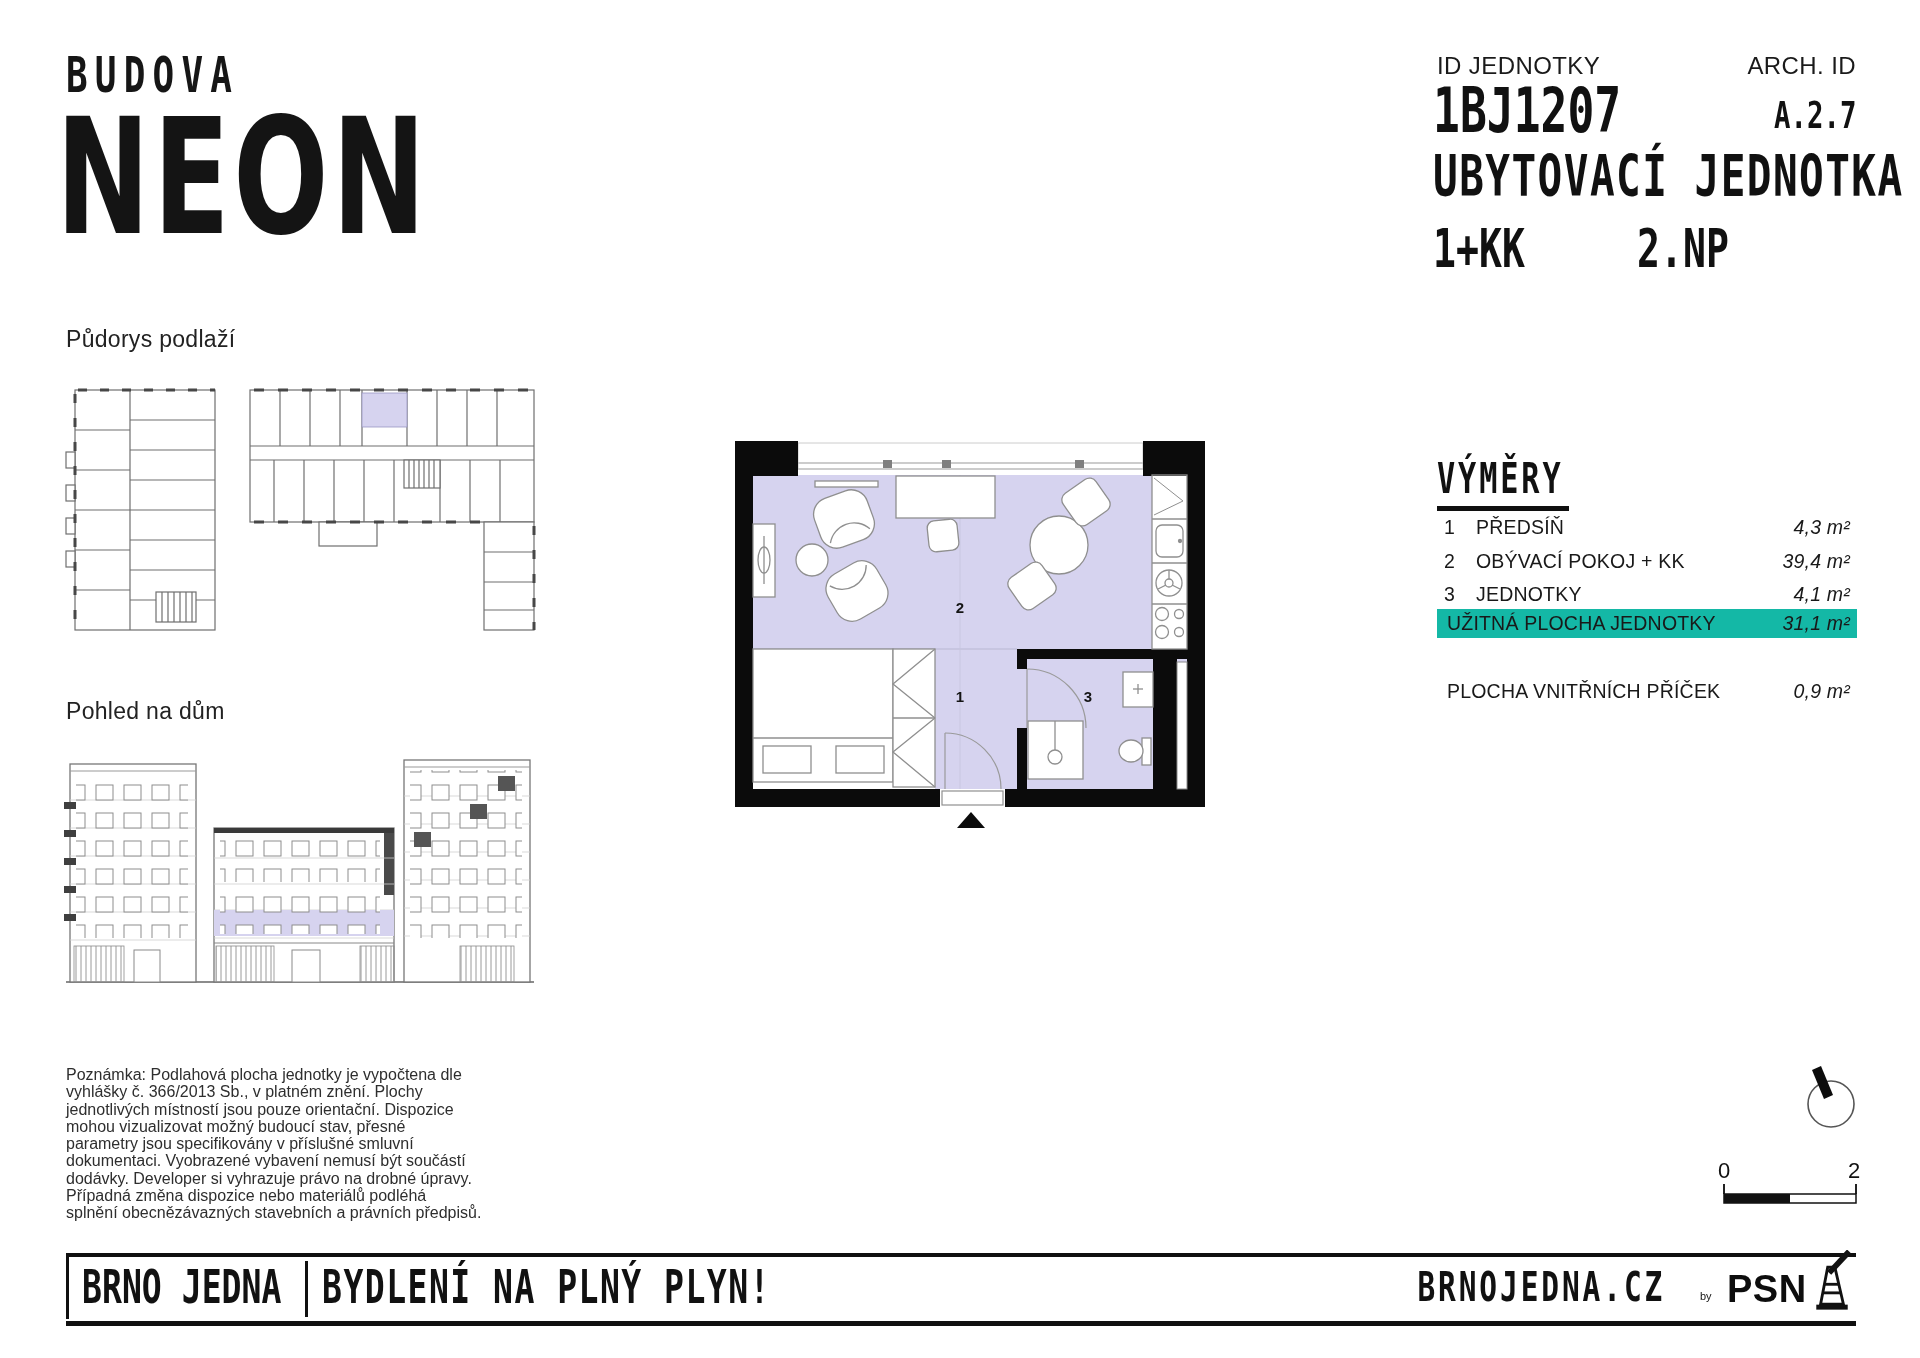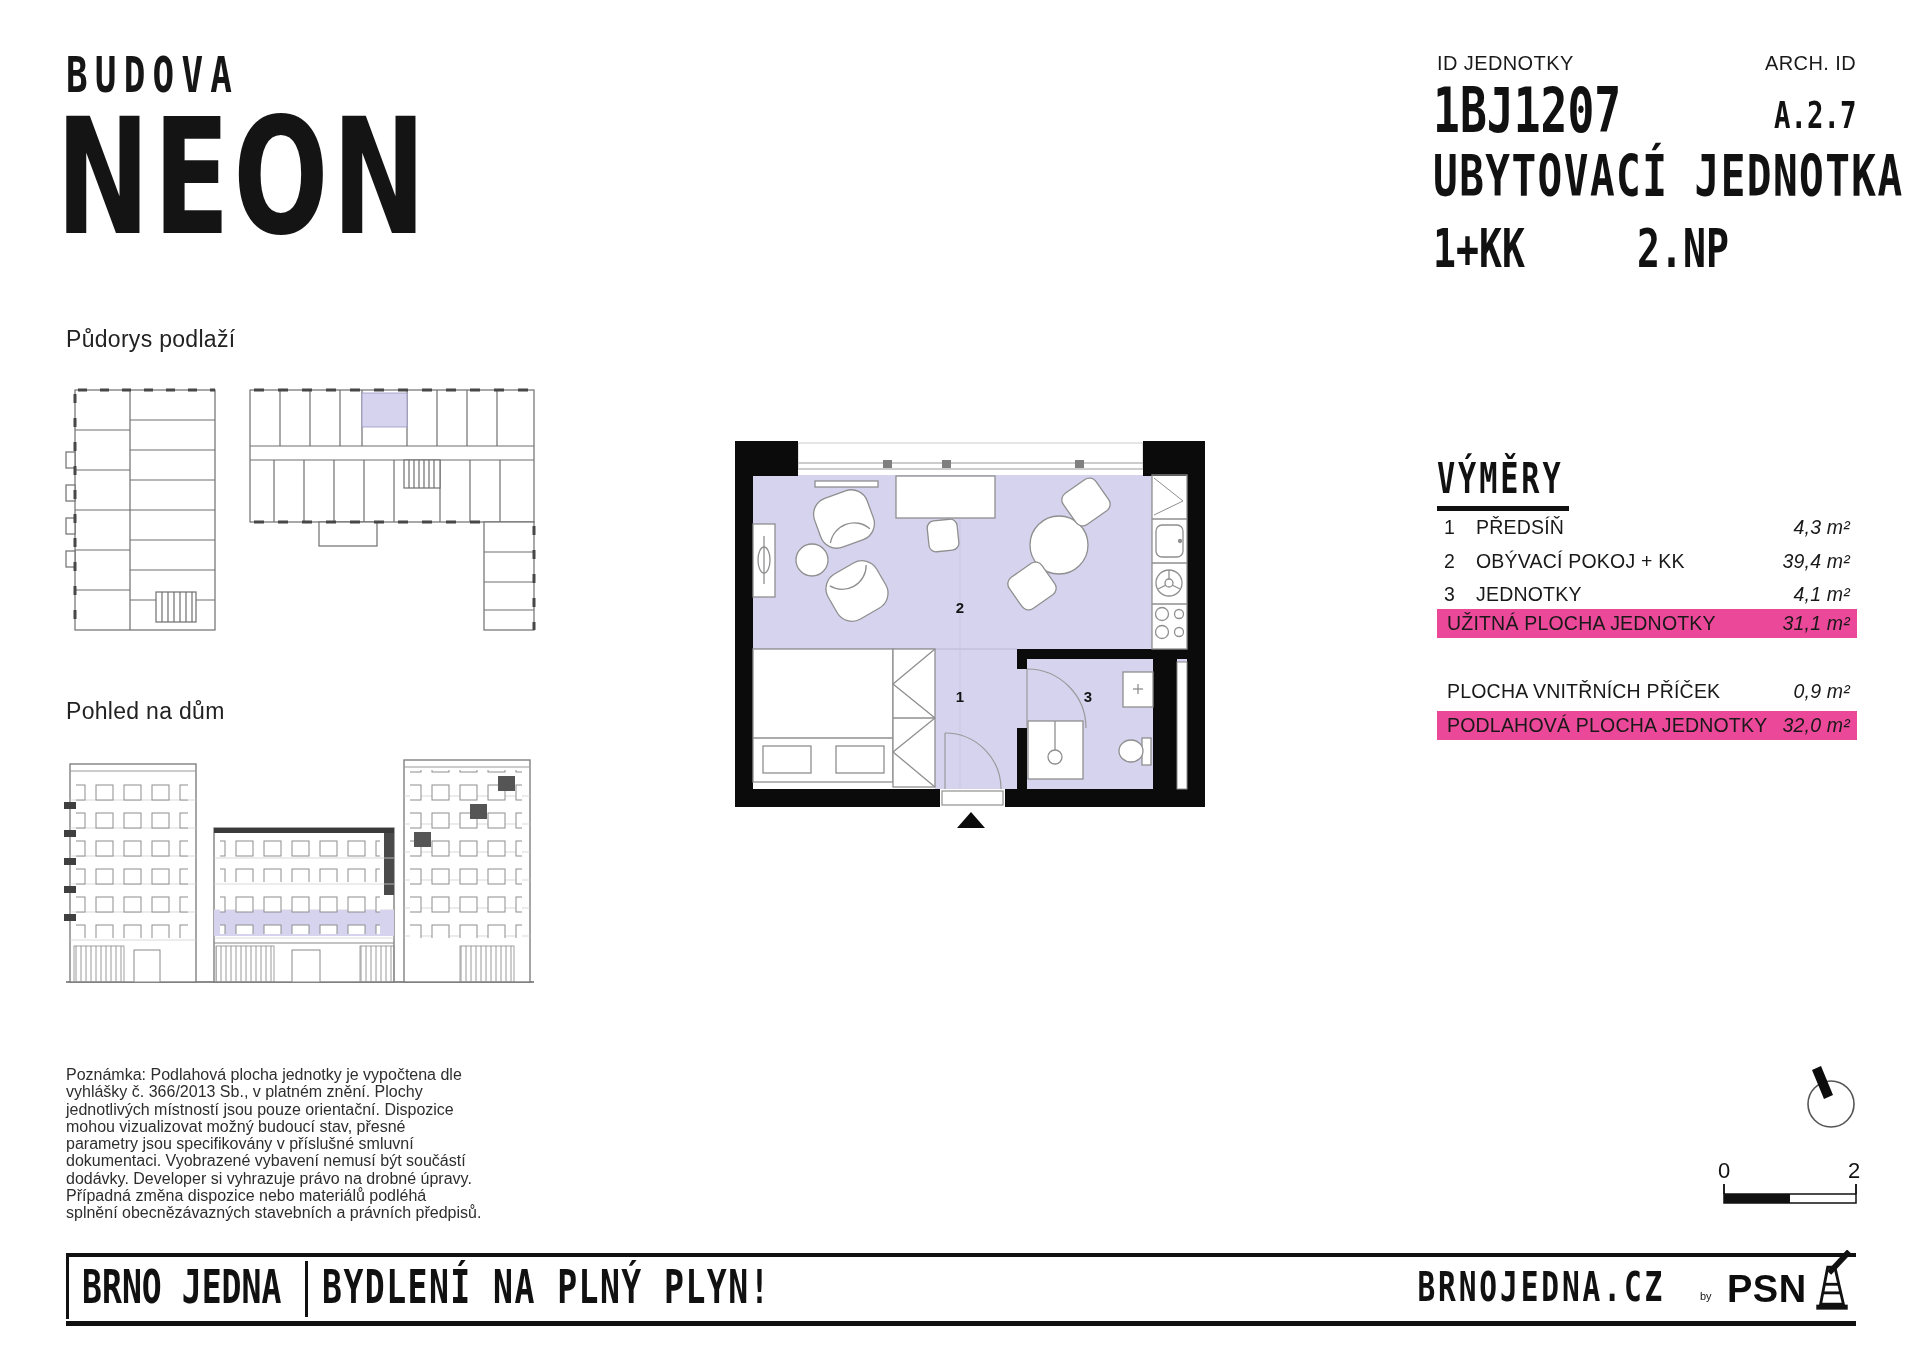--- a/index.html
+++ b/index.html
@@ -2,32 +2,32 @@
 <html><head>
 <meta charset="utf-8">
 <style>
   html,body{margin:0;padding:0;background:#ffffff;}
   .page{position:relative;width:1920px;height:1358px;background:#ffffff;overflow:hidden;
         font-family:"Liberation Sans",sans-serif;color:#111;}
   .abs{position:absolute;}
   .mono{font-family:"DejaVu Sans Mono",monospace;font-weight:700;white-space:nowrap;line-height:1;}
   .sx{transform:scaleX(0.72);transform-origin:0 0;}
   .sxr{transform:scaleX(0.72);transform-origin:100% 0;}
-  .lbl{font-size:20px;color:#1a1a1a;letter-spacing:0.4px;white-space:nowrap;}
+  .lbl{font-size:24px;color:#1a1a1a;letter-spacing:0.4px;white-space:nowrap;}
   .seclbl{font-size:23px;color:#222;letter-spacing:0.3px;white-space:nowrap;}
   
   .budova{left:66px;top:50px;font-size:50px;letter-spacing:10px;color:#161616;}
   .neon{left:56px;top:98px;font-family:"DejaVu Sans",sans-serif;font-weight:700;font-size:160px;
         letter-spacing:5px;color:#141414;transform:scaleX(0.70);transform-origin:0 0;line-height:1;white-space:nowrap;}
   
   .trow{display:flex;align-items:center;width:420px;font-size:19.5px;color:#191919;letter-spacing:0.2px;}
   .trow .num{width:32px;padding-left:7px;}
   .trow .nm{white-space:nowrap;}
   .trow .val{margin-left:auto;padding-right:7px;white-space:nowrap;font-style:italic;}
-  .hl{background:#ec4899;height:29px;}
+  .hl{background:#14b8a6;height:29px;}
   .hl .nm{padding-left:10px;}
   .plain .nm{padding-left:10px;}
   .note{font-size:16px;line-height:17.3px;color:#2e2e2e;white-space:pre-line;width:470px;}
   .rule{background:#101010;}
   svg text.rm{font-family:"Liberation Sans",sans-serif;font-weight:bold;font-size:15px;fill:#141414;text-anchor:middle;}
   svg text.sc{font-family:"Liberation Sans",sans-serif;font-size:22px;fill:#111;}
 </style>
 </head>
 <body>
 
@@ -317,24 +317,20 @@
   </div>
 
   <div class="abs trow hl" style="left:1437px;top:609px;">
     <span class="nm">UŽITNÁ PLOCHA JEDNOTKY</span>
     <span class="val">31,1 m²</span>
   </div>
   <div class="abs trow plain" style="left:1437px;top:680px;">
     <span class="nm">PLOCHA VNITŘNÍCH PŘÍČEK</span>
     <span class="val">0,9 m²</span>
   </div>
-  <div class="abs trow hl" style="left:1437px;top:711px;">
-    <span class="nm">PODLAHOVÁ PLOCHA JEDNOTKY</span>
-    <span class="val">32,0 m²</span>
-  </div>
 
   <div class="abs note" style="left:66px;top:1066px;">Poznámka: Podlahová plocha jednotky je vypočtena dle
 vyhlášky č. 366/2013 Sb., v platném znění. Plochy
 jednotlivých místností jsou pouze orientační. Dispozice
 mohou vizualizovat možný budoucí stav, přesné
 parametry jsou specifikovány v příslušné smluvní
 dokumentaci. Vyobrazené vybavení nemusí být součástí
 dodávky. Developer si vyhrazuje právo na drobné úpravy.
 Případná změna dispozice nebo materiálů podléhá
 splnění obecnězávazných stavebních a právních předpisů.</div>

